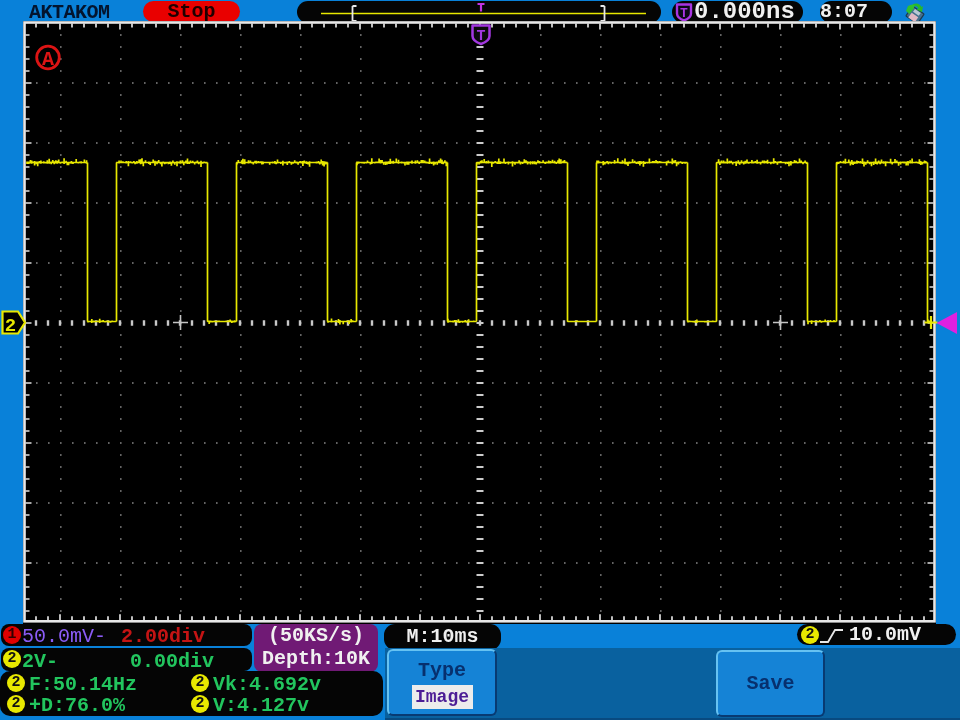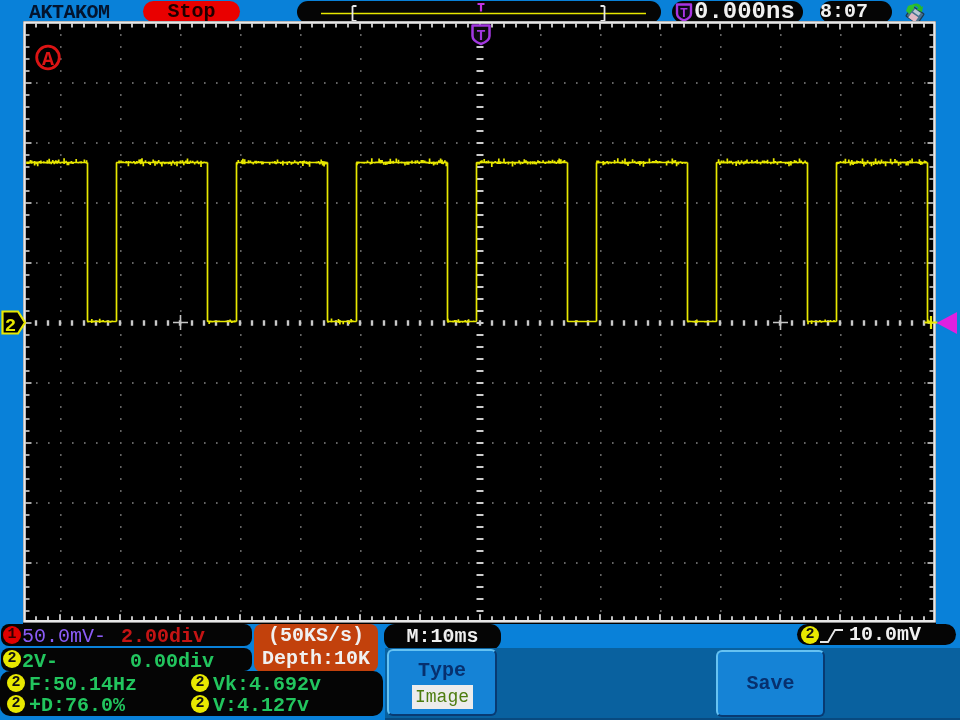--- a/index.html
+++ b/index.html
@@ -68,21 +68,21 @@
 <div class="abs" style="left:1px;top:624px;width:251px;height:22px;background:#050505;border-radius:8px;">
   <span class="circ" style="background:#e00000;color:#300;margin-left:2px;margin-top:2px;position:absolute;">1</span>
   <span style="position:absolute;left:21px;top:1px;font-size:20px;font-weight:normal;color:#8b5cf6;">50.0mV-</span>
     <span style="position:absolute;left:120px;top:1px;font-size:20px;font-weight:bold;color:#c41414;">2.00div</span>
 </div>
 <div class="abs" style="left:1px;top:648px;width:251px;height:23px;background:#050505;border-radius:8px;">
   <span class="circ" style="background:#e8e800;margin-left:2px;margin-top:2px;position:absolute;">2</span>
   <span class="ytxt" style="position:absolute;left:21px;top:2px;font-size:20px;">2V-</span>
     <span class="ytxt" style="position:absolute;left:129px;top:2px;font-size:20px;">0.00div</span>
 </div>
-<div class="abs" style="left:254px;top:624px;width:124px;height:48px;background:#c2410c;border-radius:8px;text-align:center;">
+<div class="abs" style="left:254px;top:624px;width:124px;height:48px;background:#701a75;border-radius:8px;text-align:center;">
   <div class="wtxt" style="font-size:20px;line-height:24px;">(50KS/s)</div>
   <div class="wtxt" style="font-size:20px;line-height:22px;text-align:center;">Depth:10K</div>
 </div>
 <div class="pill" style="left:384px;top:624px;width:117px;height:26px;text-align:center;">
   <span class="wtxt" style="font-size:20px;line-height:26px;">M:10ms</span></div>
 
 <div class="pill" style="left:797px;top:624px;width:159px;height:21px;">
   <span class="circ" style="background:#e8e800;position:absolute;left:4px;top:1.5px;">2</span>
   <svg class="abs" style="left:22px;top:2px;" width="28" height="18" viewBox="0 0 28 18">
     <path d="M1 16h8l7 -12h8" stroke="#e8e8e8" stroke-width="1.8" fill="none"></path>
@@ -99,17 +99,17 @@
   <span class="ytxt" style="position:absolute;left:29px;top:23px;font-size:20px;">+D:76.0%</span>
   <span class="circ" style="background:#e8e800;position:absolute;left:191px;top:24px;">2</span>
   <span class="ytxt" style="position:absolute;left:213px;top:23px;font-size:20px;">V:4.127v</span>
 </div>
 
 <div class="abs" style="left:385px;top:648px;width:575px;height:72px;background:#09619f;border-bottom:2px solid #084a80;"></div>
 <div class="abs" style="left:387px;top:649px;width:110px;height:67px;background:#1583d6;border-radius:6px;
      border-top:2px solid #66c2f2;border-left:2px solid #66c2f2;border-bottom:2px solid #083a72;border-right:2px solid #083a72;">
   <div style="text-align:center;font-size:20px;font-weight:bold;color:#07306e;margin-top:8px;">Type</div>
   <div style="margin:3px auto 0;width:61px;height:24px;background:#ececec;text-align:center;
-       font-size:18px;font-weight:normal;color:#4d7c0f;line-height:24px;">Image</div>
+       font-size:18px;font-weight:bold;color:#4c1d95;line-height:24px;">Image</div>
 </div>
 <div class="abs" style="left:716px;top:650px;width:109px;height:67px;background:#1583d6;border-radius:6px;
      border-top:2px solid #66c2f2;border-left:2px solid #66c2f2;border-bottom:2px solid #083a72;border-right:2px solid #083a72;
      text-align:center;font-size:20px;font-weight:bold;color:#07306e;line-height:63px;">Save</div>
 
 </body></html>

